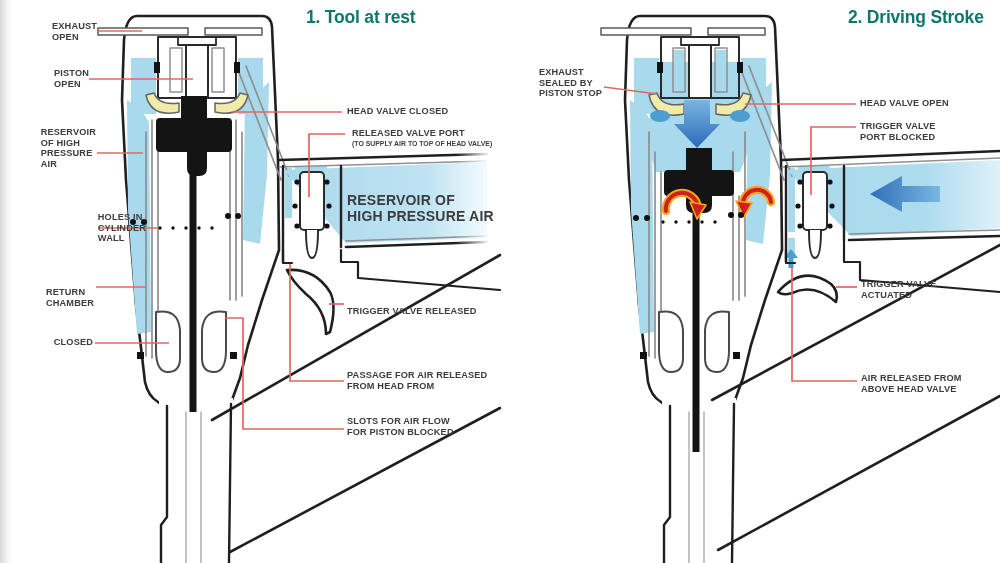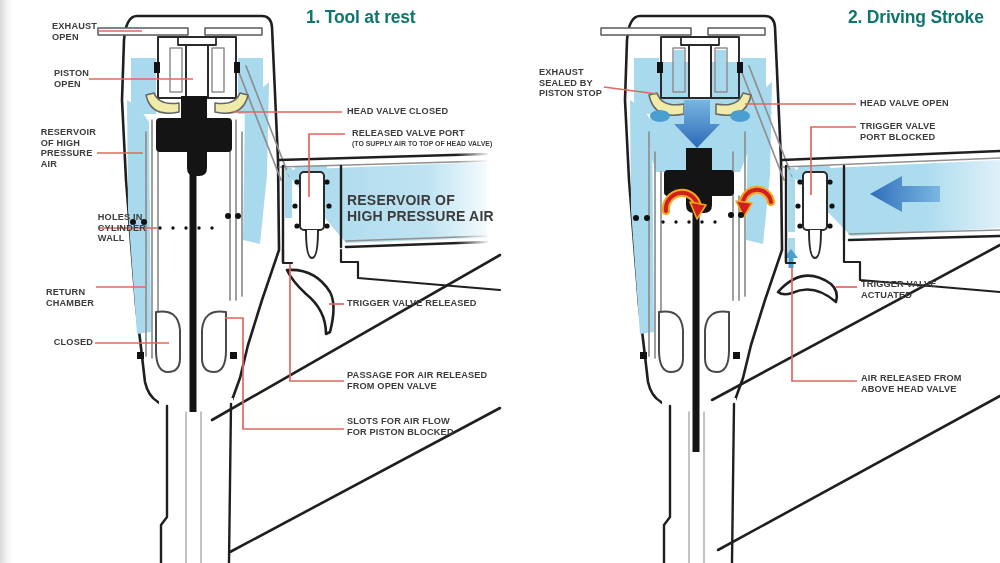--- a/index.html
+++ b/index.html
@@ -322,23 +322,23 @@
 CYLINDER
 WALL</div>
 <div class="lbl ra" style="right:906px;top:287px">RETURN
 CHAMBER</div>
 <div class="lbl ra" style="right:907px;top:337px">CLOSED</div>
 <div class="lbl" style="left:347px;top:106px">HEAD VALVE CLOSED</div>
 <div class="lbl" style="left:352px;top:128px">RELEASED VALVE PORT</div>
 <div class="lbl sub" style="left:352px;top:140px">(TO SUPPLY AIR TO TOP OF HEAD VALVE)</div>
 <div class="lbl in-blue" style="left:347px;top:192px">RESERVOIR OF
 HIGH PRESSURE AIR</div>
-<div class="lbl" style="left:347px;top:298px">TRIGGER VALVE RELEASED</div>
+<div class="lbl" style="left:347px;top:306px">TRIGGER VALVE RELEASED</div>
 <div class="lbl" style="left:347px;top:370px">PASSAGE FOR AIR RELEASED
-FROM OPEN VALVE</div>
+FROM HEAD FROM</div>
 <div class="lbl" style="left:347px;top:416px">SLOTS FOR AIR FLOW
 FOR PISTON BLOCKED</div>
 
 <div class="lbl ra" style="right:398px;top:67px">EXHAUST
 SEALED BY
 PISTON STOP</div>
 <div class="lbl" style="left:860px;top:98px">HEAD VALVE OPEN</div>
 <div class="lbl" style="left:860px;top:121px">TRIGGER VALVE
 PORT BLOCKED</div>
 <div class="lbl" style="left:861px;top:279px">TRIGGER VALVE

